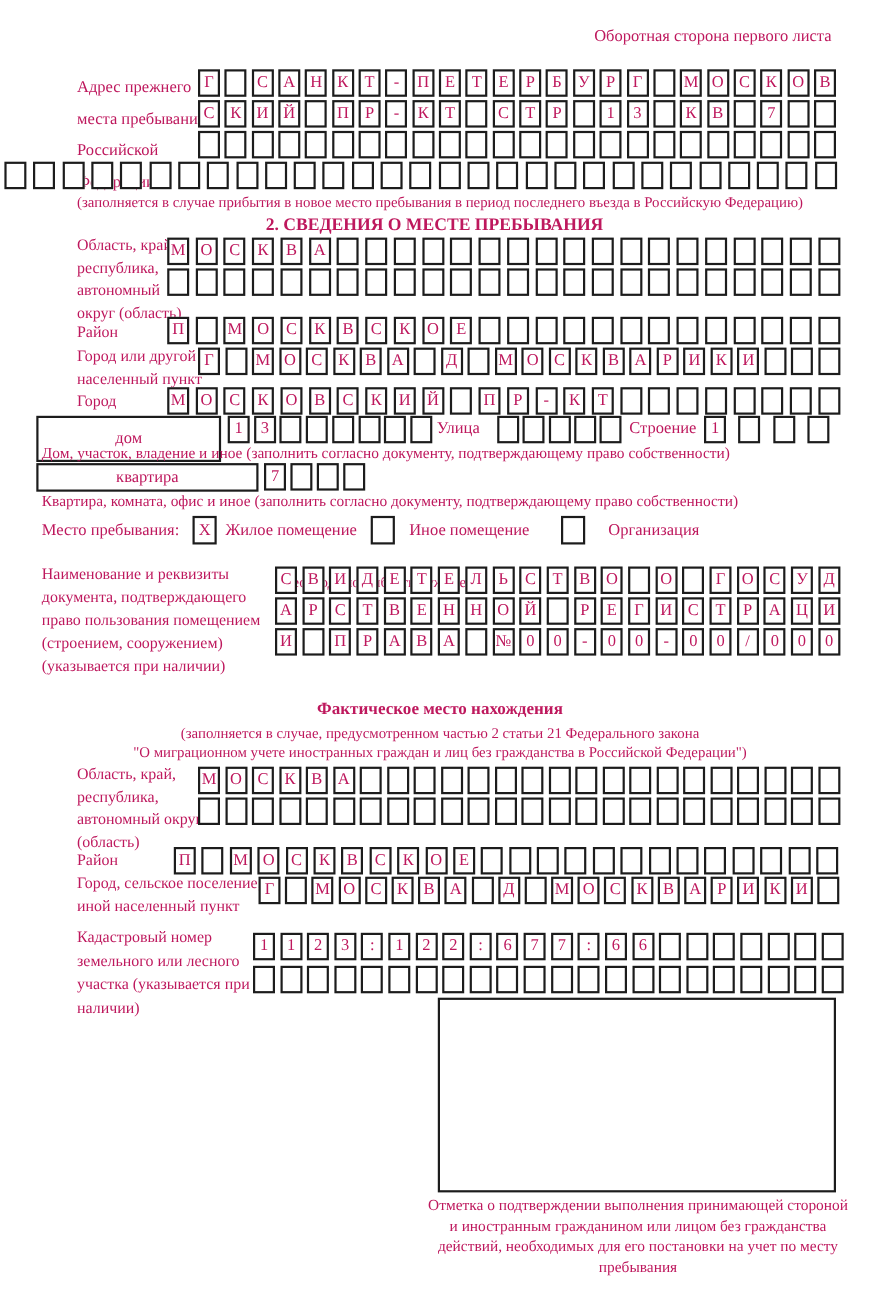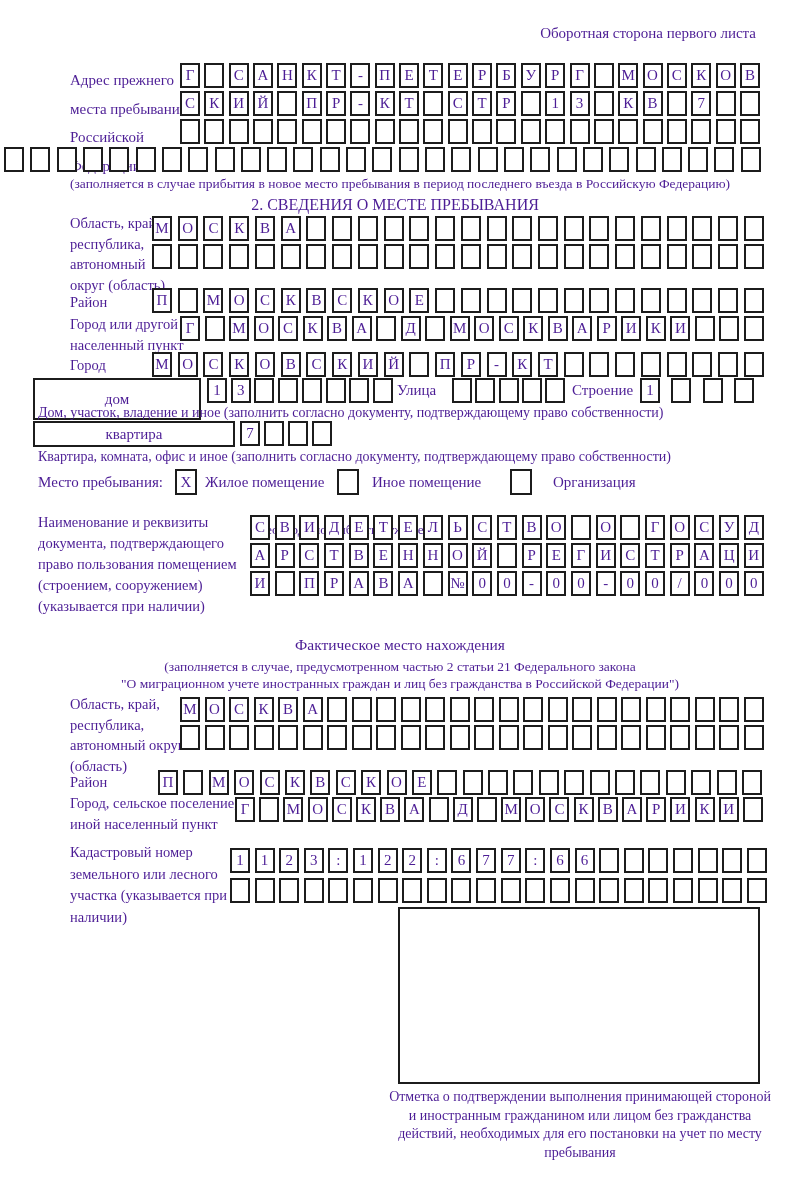--- a/index.html
+++ b/index.html
@@ -1,22 +1,22 @@
 <!DOCTYPE html>
 <html><head>
 <meta charset="utf-8">
 <style>
   html,body{margin:0;padding:0;background:#ffffff;}
   #page{position:relative;width:800px;height:1180px;background:#ffffff;
-        font-family:"Liberation Serif","DejaVu Serif",serif;color:#4c1d95;overflow:hidden;}
+        font-family:"Liberation Serif","DejaVu Serif",serif;color:#be185d;overflow:hidden;}
   .abs{position:absolute;}
   .lbl{font-size:14.5px;line-height:20.5px;}
   .note{font-size:13.5px;line-height:17px;}
   .center{text-align:center;}
-  .bold{font-weight:normal;text-align:center;}
+  .bold{font-weight:bold;text-align:center;}
   .cellrow{position:absolute;display:flex;justify-content:space-between;}
   .cell{flex:none;width:20px;height:25px;border:2px solid #1c1c1c;box-sizing:border-box;
         background:#fff;display:flex;align-items:center;justify-content:center;
         font-size:15px;line-height:1;}
   .fieldbox{position:absolute;border:2px solid #1c1c1c;box-sizing:border-box;background:#fff;
             display:flex;align-items:center;justify-content:center;font-size:15px;}
   .cb{position:absolute;width:22px;height:26px;border:2px solid #1c1c1c;box-sizing:border-box;
       display:flex;align-items:center;justify-content:center;font-size:15px;background:#fff;}
   .inline-lbl{font-size:15px;line-height:19px;}
 </style>

